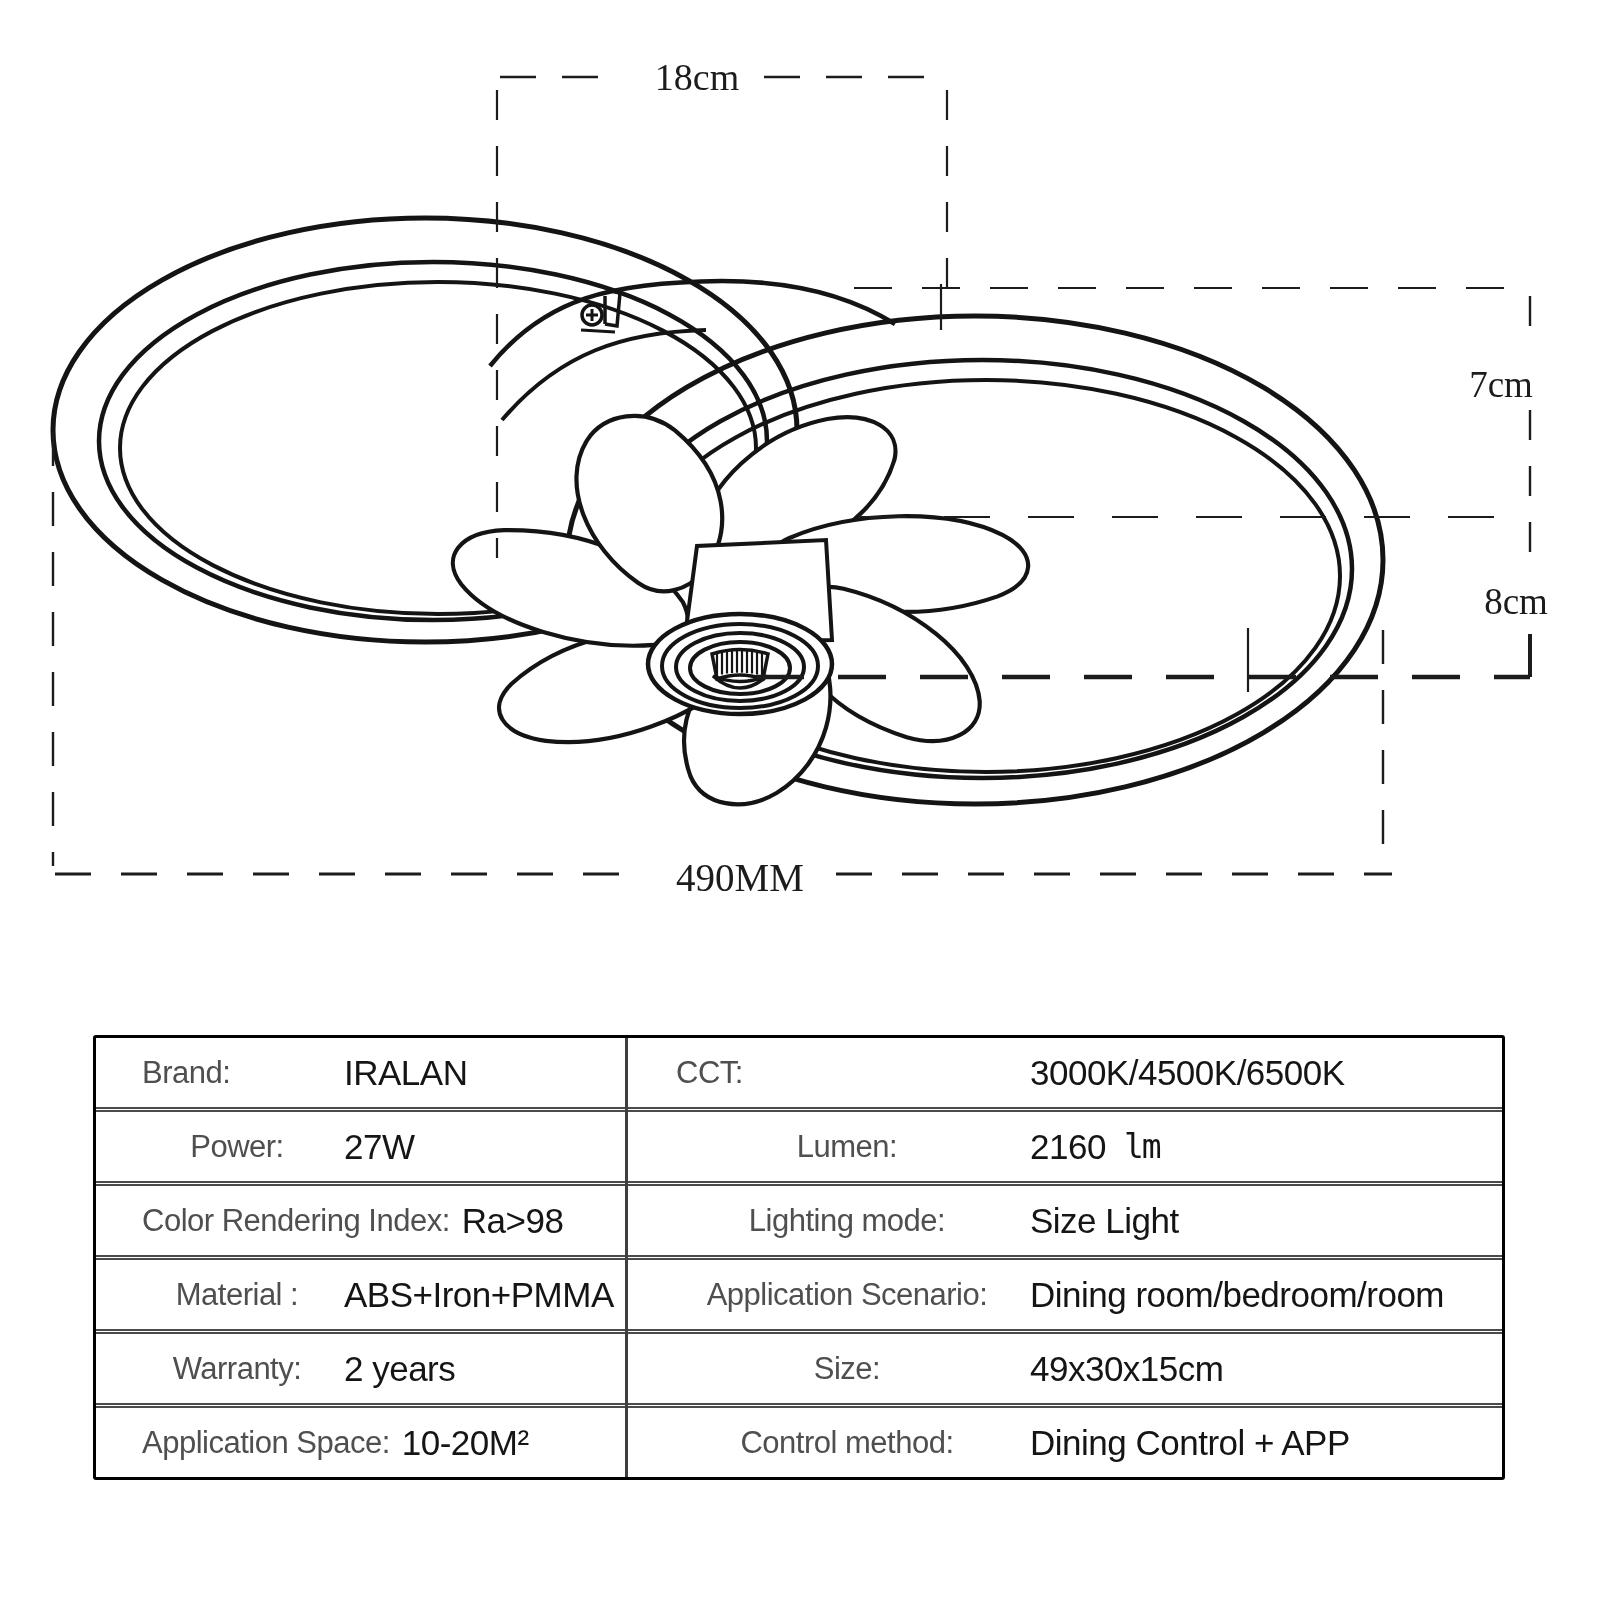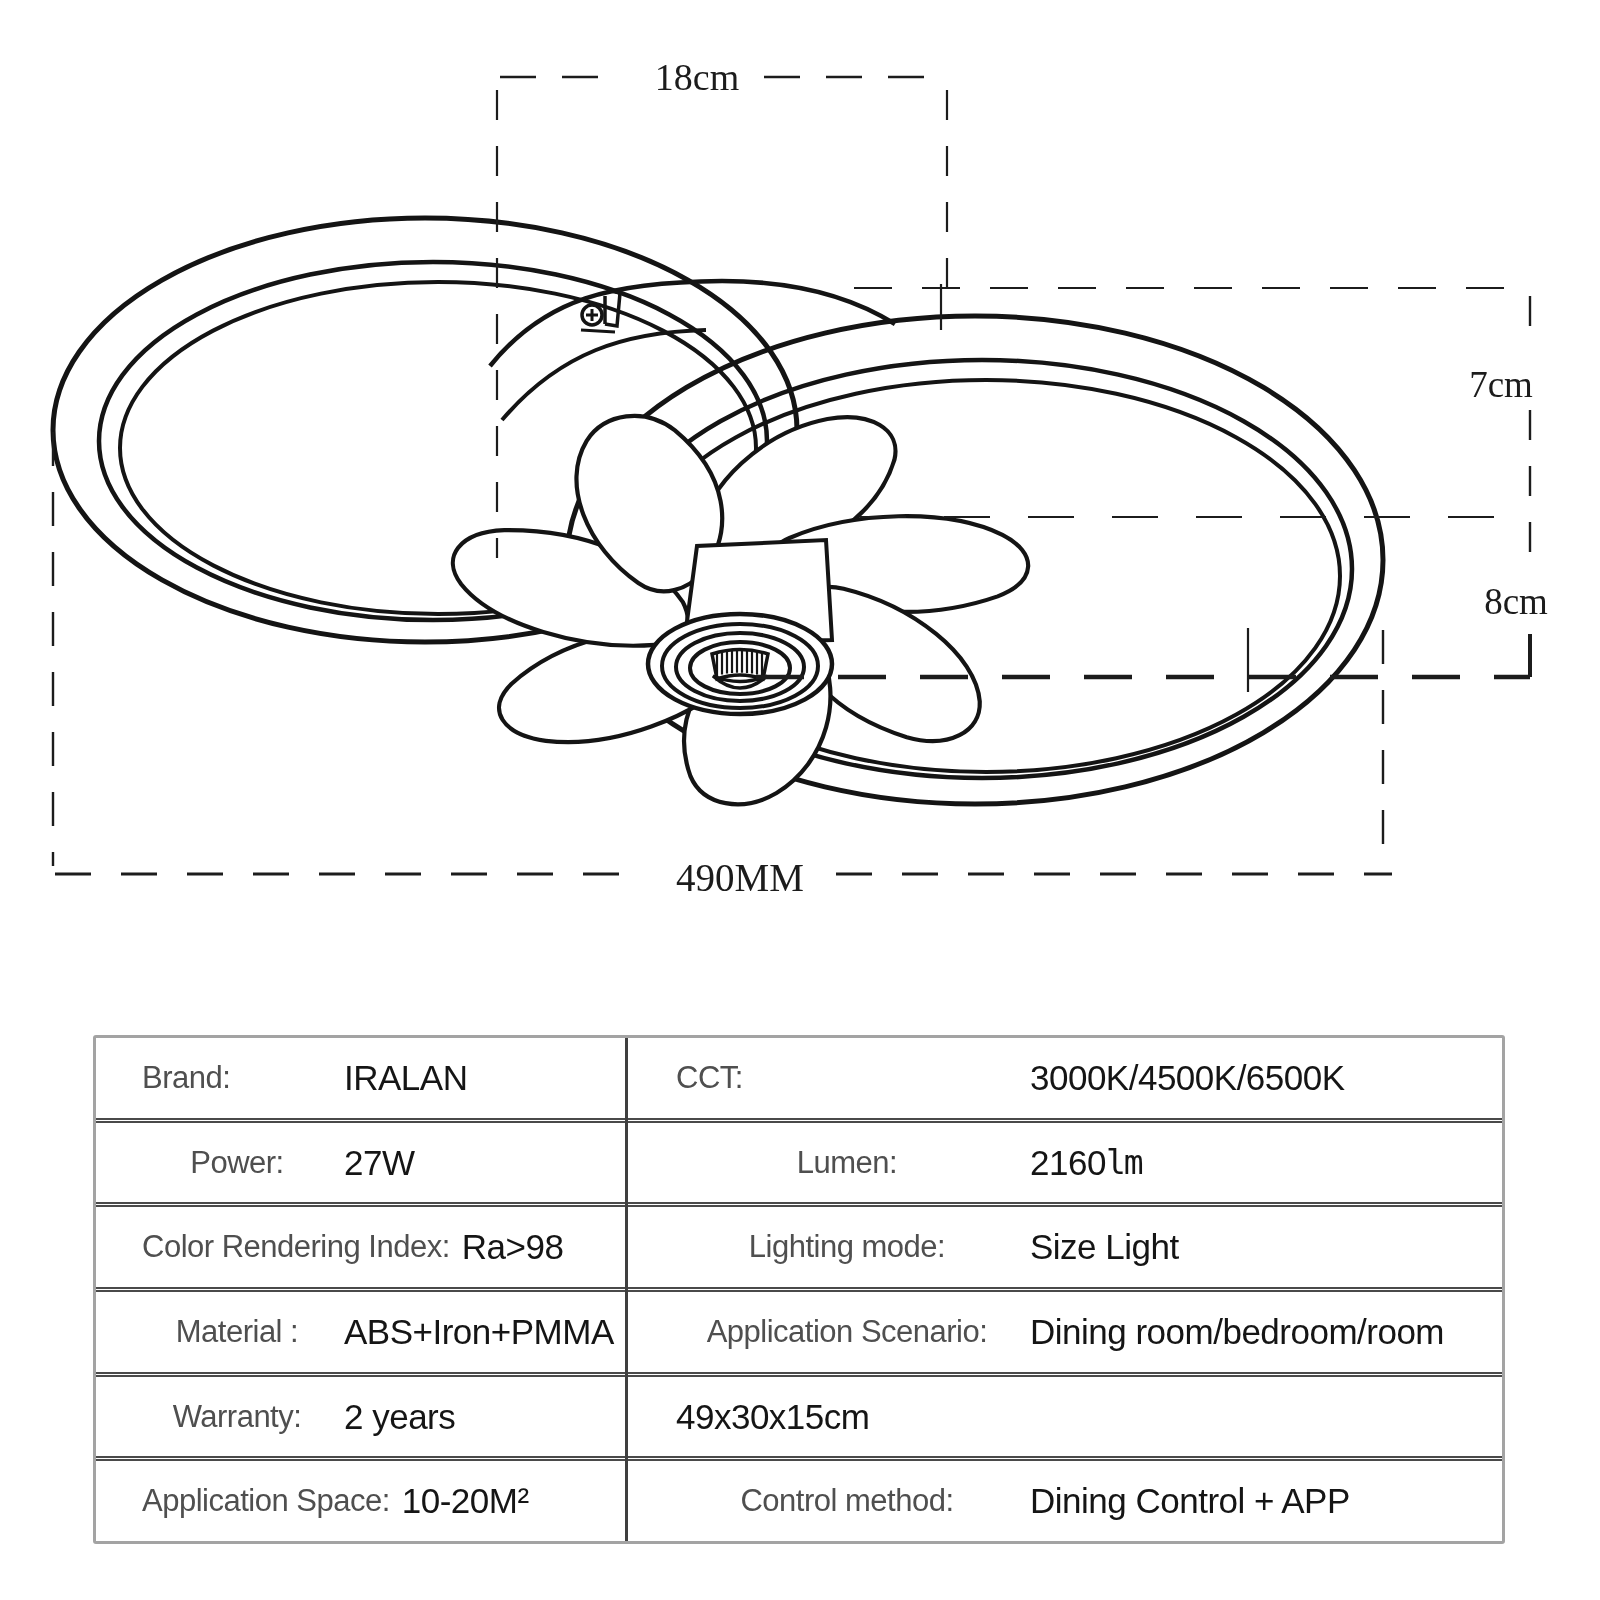--- a/index.html
+++ b/index.html
@@ -11,22 +11,22 @@
   }
   .stage{position:absolute;inset:0;}
   .drawing{position:absolute;top:0;left:0;}
   .dim-label{
     font-family:"Liberation Serif","DejaVu Serif",serif;
     fill:#1c1c1c;
   }
   
   .spec-table{
     position:absolute;left:93px;top:1035px;
-    width:1412px;height:509px;
-    border:3px solid #a3a3a3;border-radius:3px;
+    width:1412px;height:445px;
+    border:3px solid #000000;border-radius:3px;
     background:#fff;
     display:flex;box-sizing:border-box;
   }
   .col{display:flex;flex-direction:column;box-sizing:border-box;}
   .col-left{width:532px;border-right:3px solid #3f3f3f;}
   .col-right{flex:1;}
   .cell{
     flex:1;display:flex;align-items:center;
     box-sizing:border-box;white-space:nowrap;
   }
@@ -38,21 +38,21 @@
     letter-spacing:-0.5px;
   }
   .col-left .label{min-width:190px;padding-right:12px;}
   .col-right .label{min-width:342px;padding-right:12px;}
   .value{
     color:#151515;font-size:35px;font-weight:400;
     letter-spacing:-0.5px;
   }
   .value.unit{
     font-family:"DejaVu Sans Mono","Liberation Mono",monospace;
-    font-weight:500;font-size:33px;margin-left:0;letter-spacing:-2px;
+    font-weight:500;font-size:33px;margin-left:18px;letter-spacing:-2px;
   }
 </style>
 </head>
 <body>
 
 <div class="stage">
 
   <svg class="drawing" width="1600" height="980" viewBox="0 0 1600 980">
 
     <g fill="none" stroke="#141414">
@@ -171,20 +171,21 @@
       </div>
       <div class="cell">
         <span class="label">Lighting mode:</span>
         <span class="value">Size Light</span>
       </div>
       <div class="cell">
         <span class="label">Application Scenario:</span>
         <span class="value">Dining room/bedroom/room</span>
       </div>
       <div class="cell">
+        <span class="label">Size:</span>
         <span class="value">49x30x15cm</span>
       </div>
       <div class="cell">
         <span class="label">Control method:</span>
         <span class="value">Dining Control + APP</span>
       </div>
     </div>
   </div>
 </div>
 

